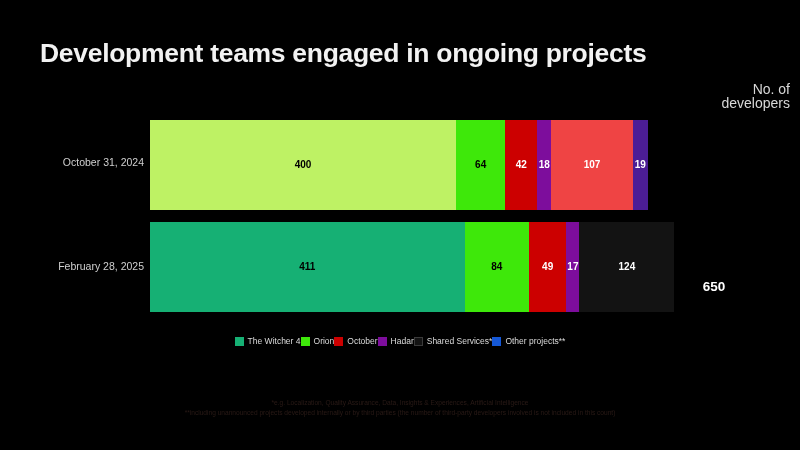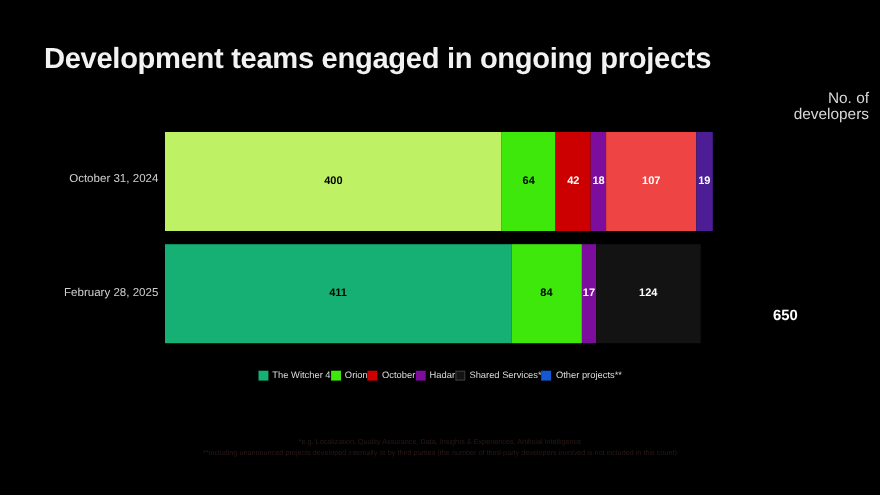--- a/index.html
+++ b/index.html
@@ -150,20 +150,23 @@
 
     <div class="row r1">
       <div class="row-label">February 28, 2025</div>
       <div class="bar" id="bar1">
           <div class="seg" style="width: 314.62px; background: rgb(22, 176, 116);">
             <span class="seg-val" style="color: rgb(0, 0, 0);">411</span>
           </div>
           <div class="seg" style="width: 64.302px; background: rgb(62, 232, 10);">
             <span class="seg-val" style="color: rgb(0, 0, 0);">84</span>
           </div>
+          <div class="seg" style="width: 37.5095px; background: rgb(204, 0, 0);">
+            <span class="seg-val" style="color: rgb(255, 255, 255);">49</span>
+          </div>
           <div class="seg" style="width: 13.0135px; background: rgb(125, 13, 156);">
             <span class="seg-val" style="color: rgb(255, 255, 255);">17</span>
           </div>
           <div class="seg" style="width: 94.922px; background: rgb(19, 19, 19);">
             <span class="seg-val" style="color: rgb(255, 255, 255);">124</span>
           </div>
         </div>
 
     </div>
 

